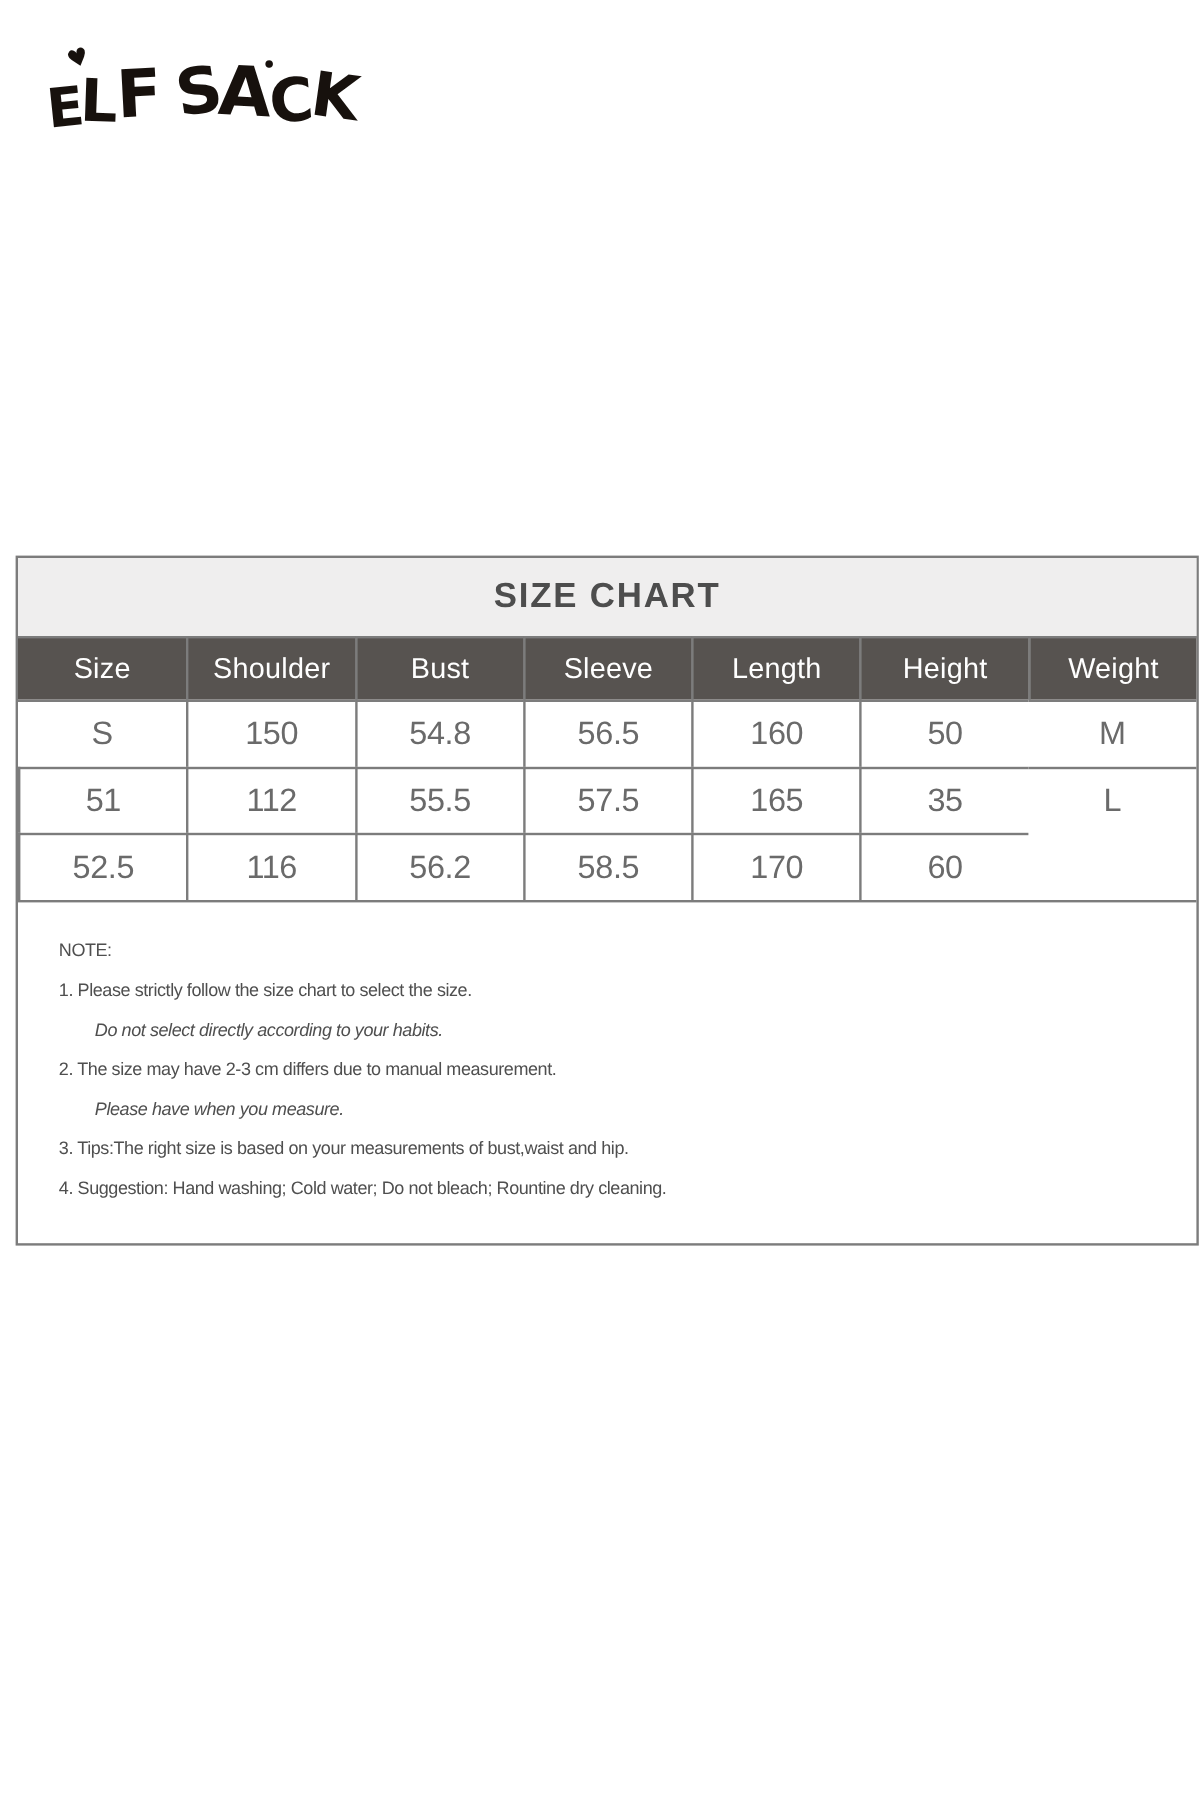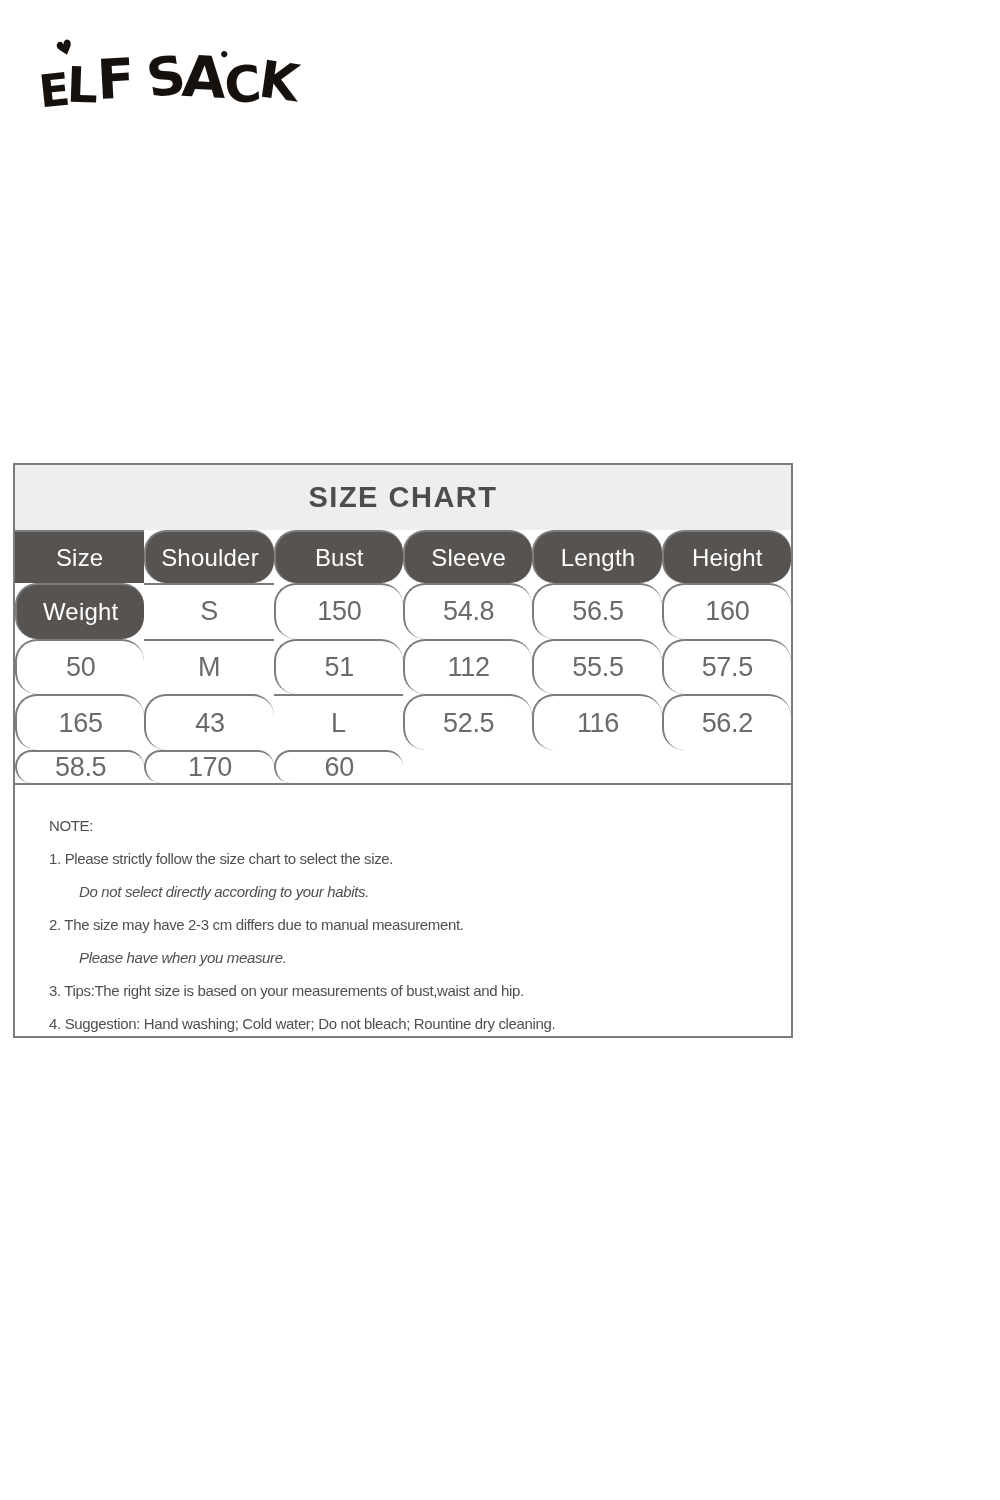--- a/index.html
+++ b/index.html
@@ -47,43 +47,43 @@
     font-size:20px;transform:rotate(-18deg);
   }
   .logo-mark-dot{
     position:absolute;right:28px;top:-4px;
     font-size:18px;
   }
 
   
   .panel{
     position:absolute;left:13px;top:463px;
-    width:780px;height:575px;
+    width:986px;height:575px;
     border:2px solid var(--border-color);
     background:#fff;
   }
   .panel-title{
     height:65px;
     background:var(--title-bg);
     display:flex;align-items:center;justify-content:center;
     font-size:29px;font-weight:bold;
     letter-spacing:1.5px;
     color:var(--title-text);
   }
   .grid{
     display:grid;
-    grid-template-columns:repeat(6,1fr);
+    grid-template-columns:repeat(7,1fr);
     grid-template-rows:53px 55.7px 55.7px 55.6px;
   }
   .cell{
     display:flex;align-items:center;justify-content:center;
     border-top:2px solid var(--border-color);
   }
   .cell + .cell{}
-  .cell:not(.col0){border-left:2px solid var(--border-color);border-radius:22px;}
+  .cell:not(.col0){border-left:2px solid var(--border-color);}
   .th{
     background:var(--header-bg);
     color:var(--header-text);
     font-size:24px;
     letter-spacing:0.2px;
   }
   .td{
     color:var(--cell-text);
     font-size:27px;
     letter-spacing:-0.3px;
@@ -129,21 +129,21 @@
       <div class="cell td">56.5</div>
       <div class="cell td">160</div>
       <div class="cell td">50</div>
 
       <div class="cell td col0">M</div>
       <div class="cell td">51</div>
       <div class="cell td">112</div>
       <div class="cell td">55.5</div>
       <div class="cell td">57.5</div>
       <div class="cell td">165</div>
-      <div class="cell td">43</div>
+      <div class="cell td">35</div>
 
       <div class="cell td col0">L</div>
       <div class="cell td">52.5</div>
       <div class="cell td">116</div>
       <div class="cell td">56.2</div>
       <div class="cell td">58.5</div>
       <div class="cell td">170</div>
       <div class="cell td">60</div>
     </div>
 

